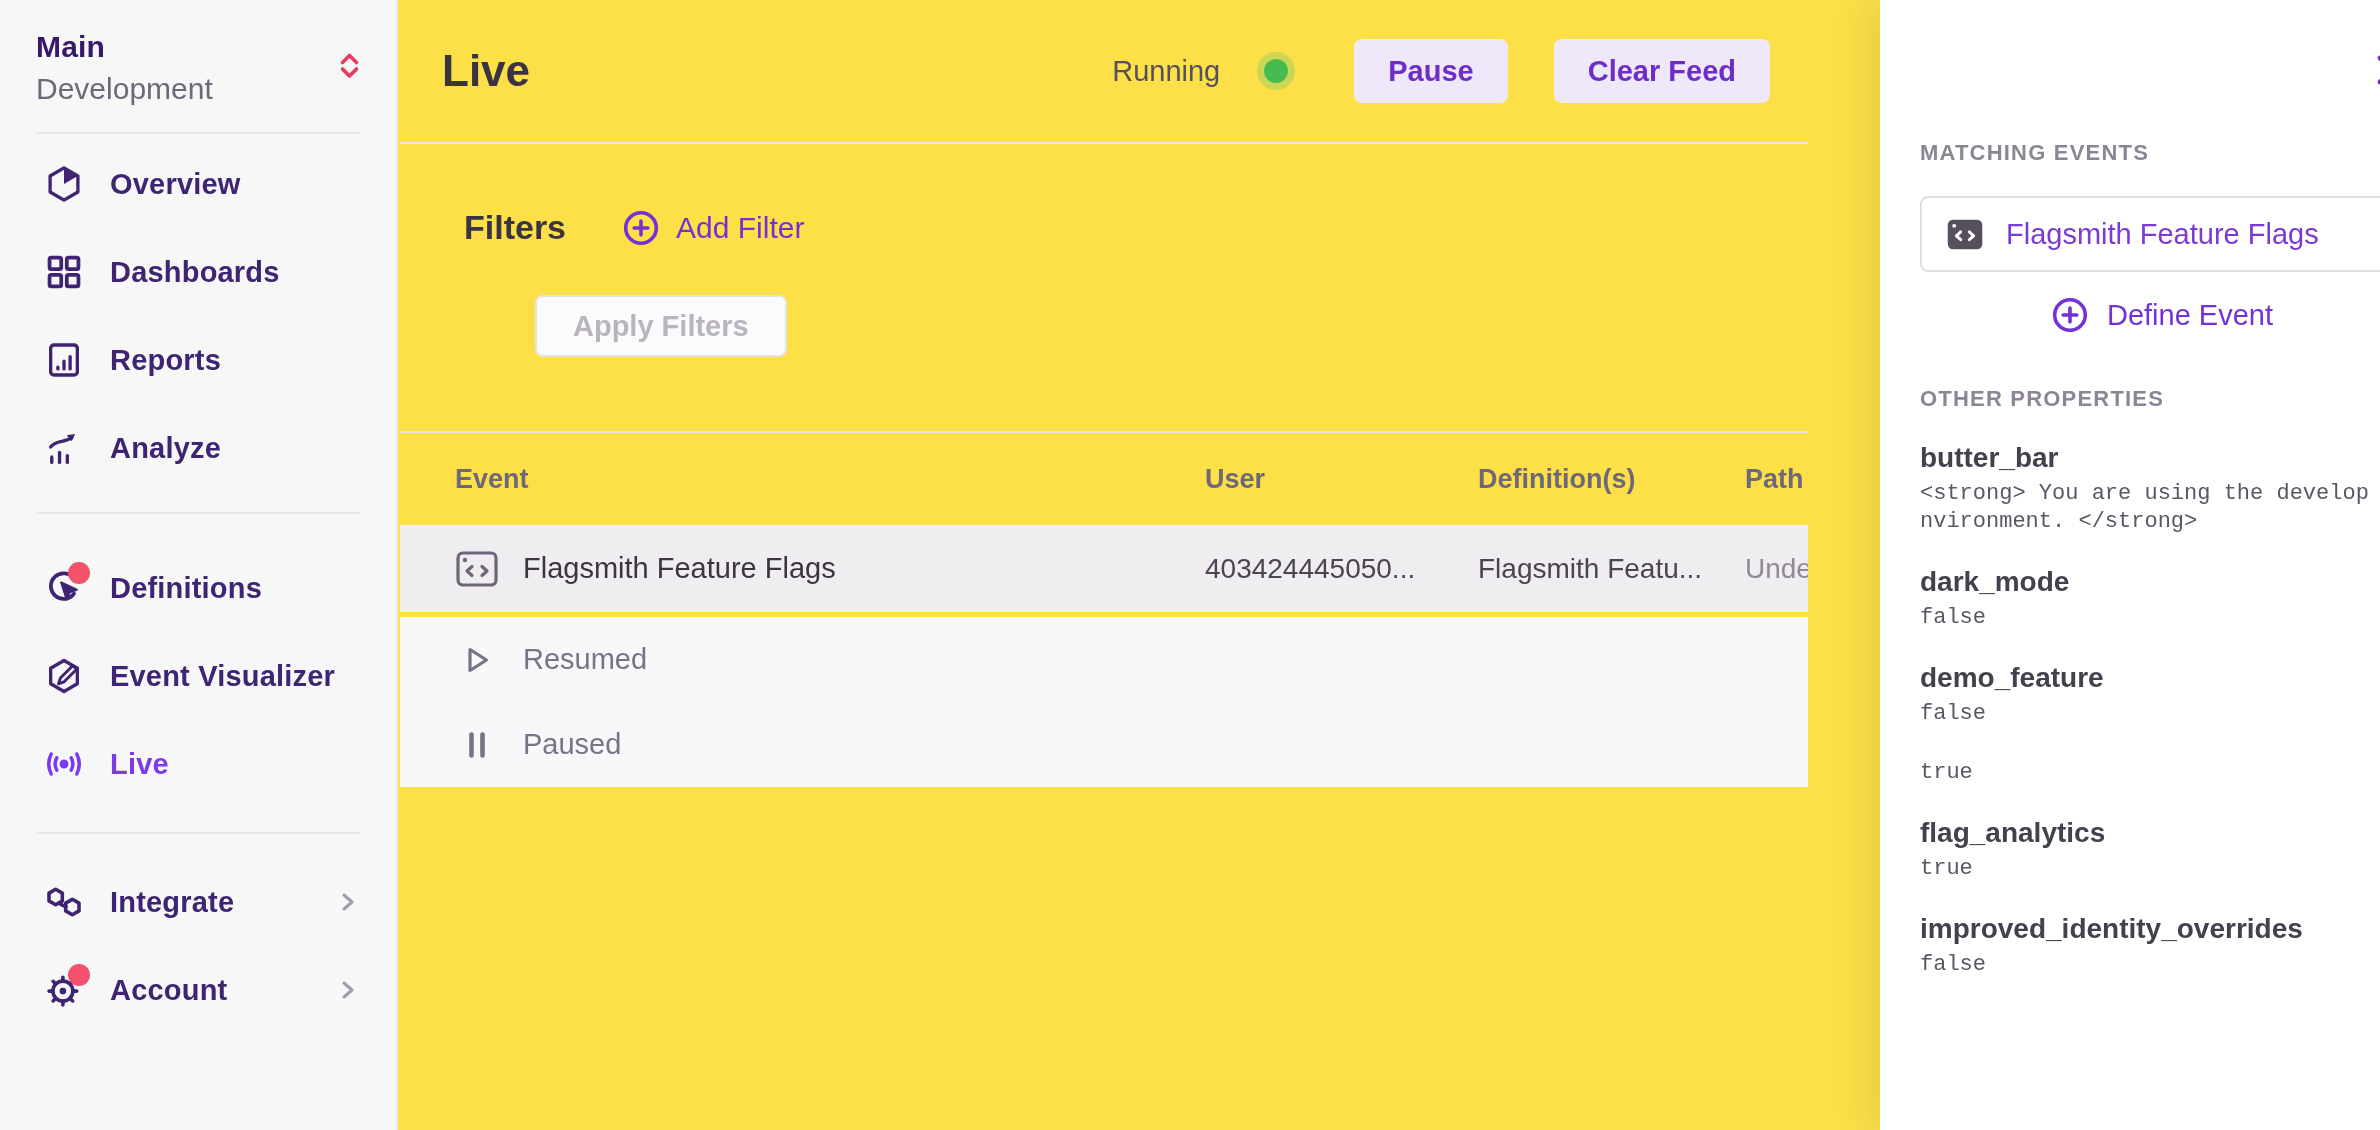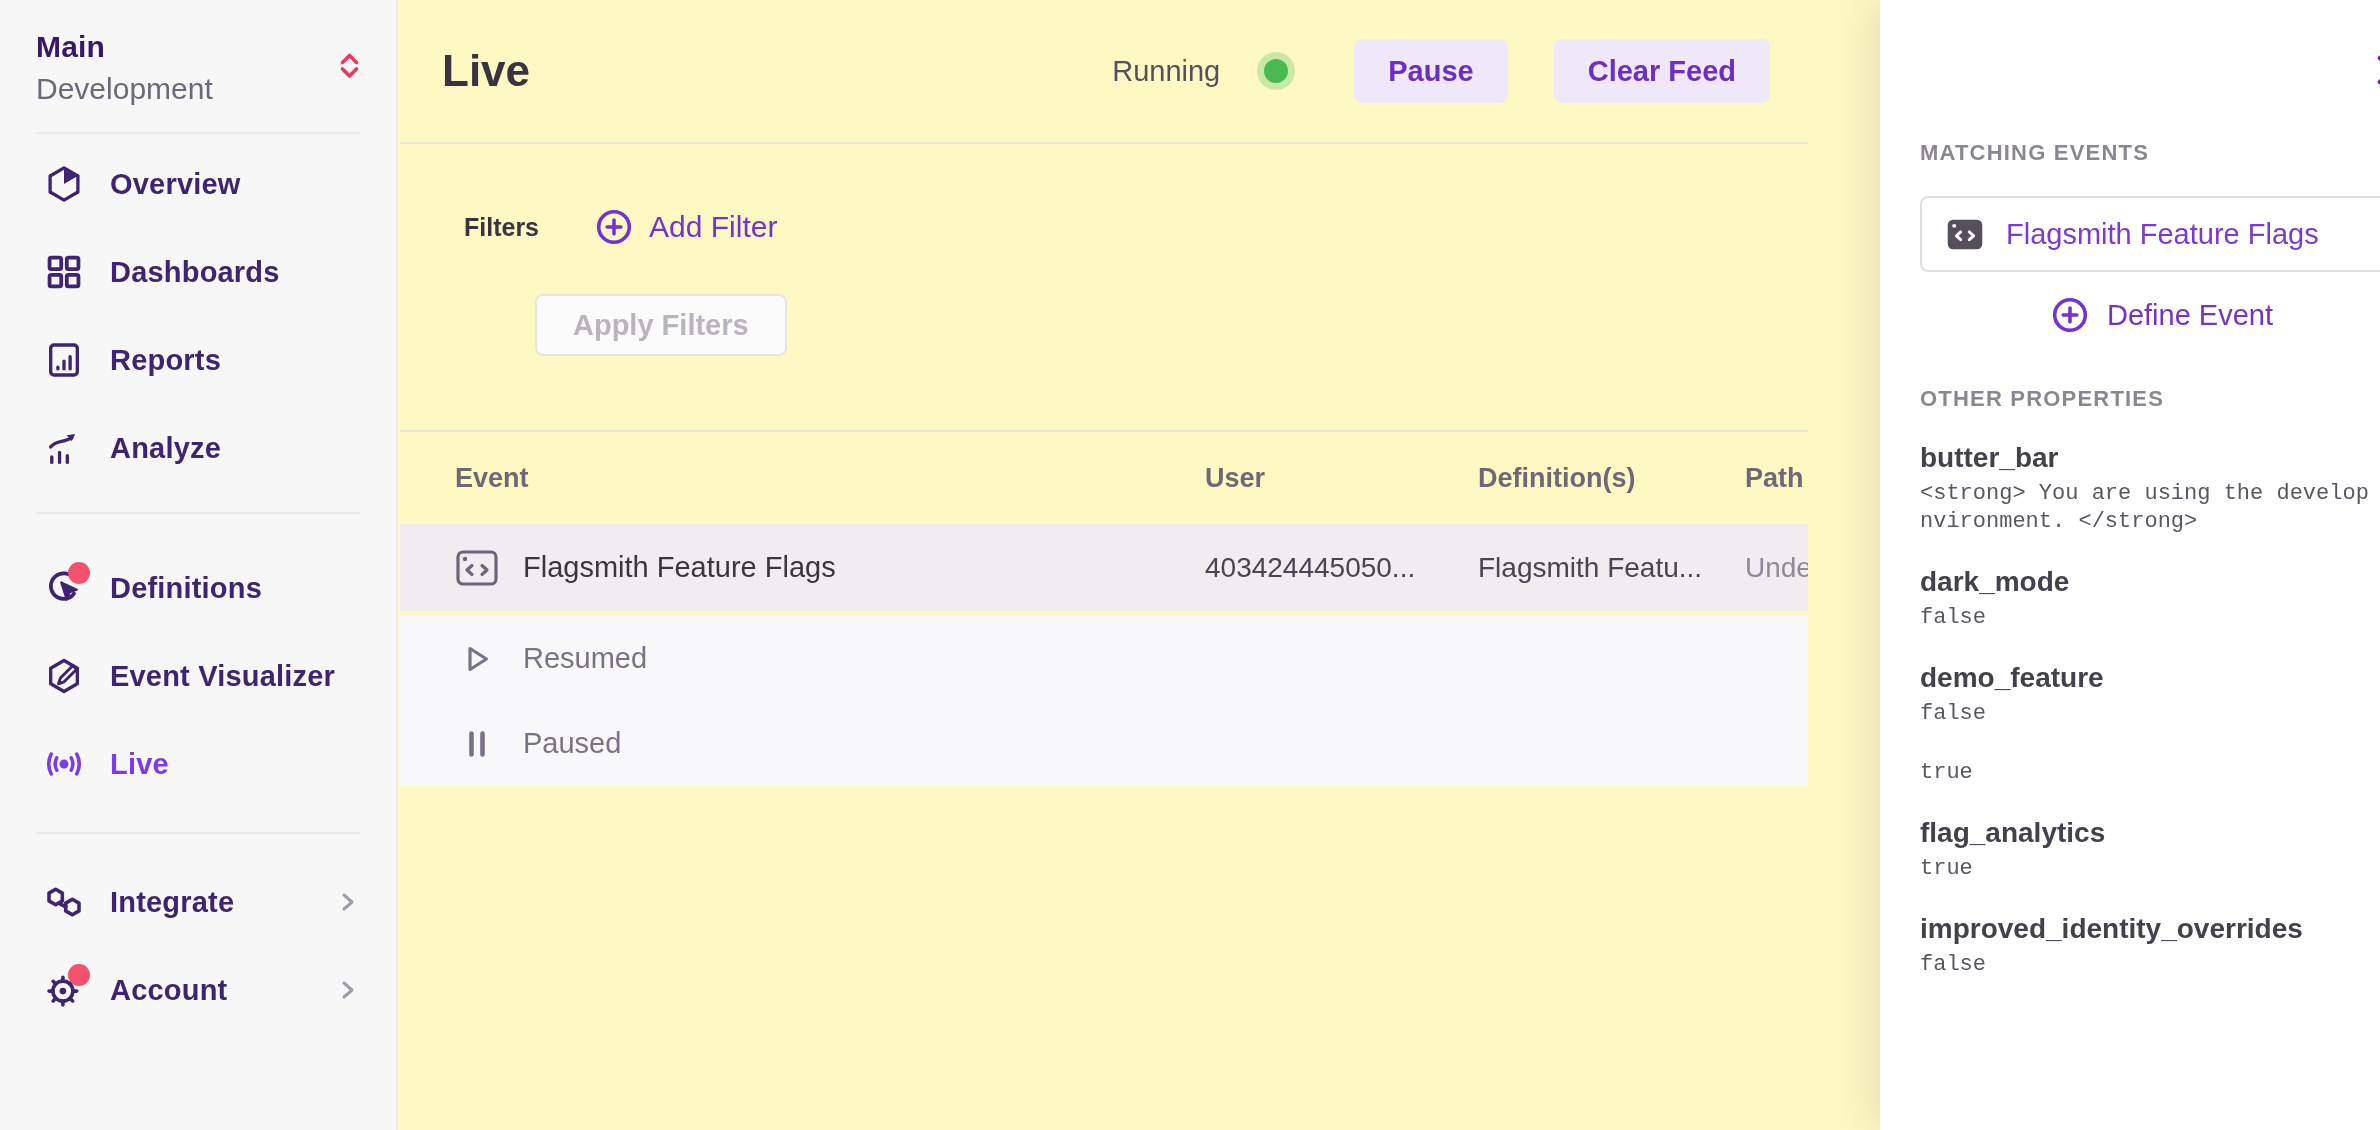--- a/index.html
+++ b/index.html
@@ -1,18 +1,18 @@
 <!DOCTYPE html>
 <html><head>
 <meta charset="utf-8">
 <style>
   * { margin:0; padding:0; box-sizing:border-box; }
   html,body { width:2380px; height:1130px; overflow:hidden; }
   body { font-family:"Liberation Sans","DejaVu Sans",sans-serif; background:#FCFCFC; color:#3A3442; }
-  .screen { position:relative; width:2380px; height:1130px; background:#fef9c3; overflow:hidden; }
+  .screen { position:relative; width:2380px; height:1130px; background:#fde047; overflow:hidden; }
 
   
   .sidebar { position:absolute; left:0; top:0; width:398px; height:1130px; background:#F7F7F7; border-right:2px solid #EBE9ED; }
   .workspace { position:relative; padding:30px 36px 0 36px; cursor:pointer; }
   .ws-name { font-size:30px; font-weight:700; color:#38186B; letter-spacing:.2px; }
   .ws-env  { font-size:30px; color:#6E6878; margin-top:8px; }
   .ws-toggle { position:absolute; right:28px; top:48px; width:36px; height:36px; }
   .sb-divider { height:2px; background:#E9E7EB; margin:26px 36px 0 36px; }
   .nav { padding-top:6px; }
   .nav-group2 { padding-top:10px; }
@@ -31,21 +31,21 @@
   .page-title { font-size:44px; font-weight:600; color:#3A3442; }
   .header-right { margin-left:auto; display:flex; align-items:center;gap:20px; }
   .status-label { font-size:29px; color:#55505C; }
   .status-dot { width:24px; height:24px; border-radius:50%; background:#47BB50; box-shadow:0 0 0 7px rgba(104,199,110,.35); margin-left:24px; }
   .btn { height:64px; padding:0 34px; border-radius:8px; background:#EFE8FA; color:#6D2DC6; font-size:29px; font-weight:600; border:none; cursor:pointer; font-family:inherit; }
   .btn-pause { margin-left:46px; }
   .btn-clear { margin-left:26px; }
 
   .filters-section { padding:64px 0 0 64px; }
   .filters-row { display:flex; align-items:center; }
-  .filters-label { font-size:25px; font-weight:600; color:#3A3442; }
+  .filters-label { font-size:34px; font-weight:600; color:#3A3442; }
   .add-filter { display:flex; align-items:center; margin-left:56px; cursor:pointer; }
   .add-filter svg { width:38px; height:38px; display:block; }
   .add-filter-label { font-size:30px; color:#7431D6; margin-left:16px; }
   .apply-btn { margin:48px 0 0 71px; height:62px; padding:0 36px; font-size:29px; font-weight:600; color:#BAB4C1; background:#FBFBFC; border:2px solid #E5E3E7; border-radius:8px; font-family:inherit; }
 
   .table-section { margin-top:74px; border-top:2px solid #E5E3E8; }
   .tgrid { display:grid; grid-template-columns:750px 273px 267px 1fr; padding-left:55px; align-items:center; }
   .table-header { height:92px; }
   .th { font-size:27px; font-weight:600; color:#6F6879; }
   .row { height:87px; cursor:pointer; }

